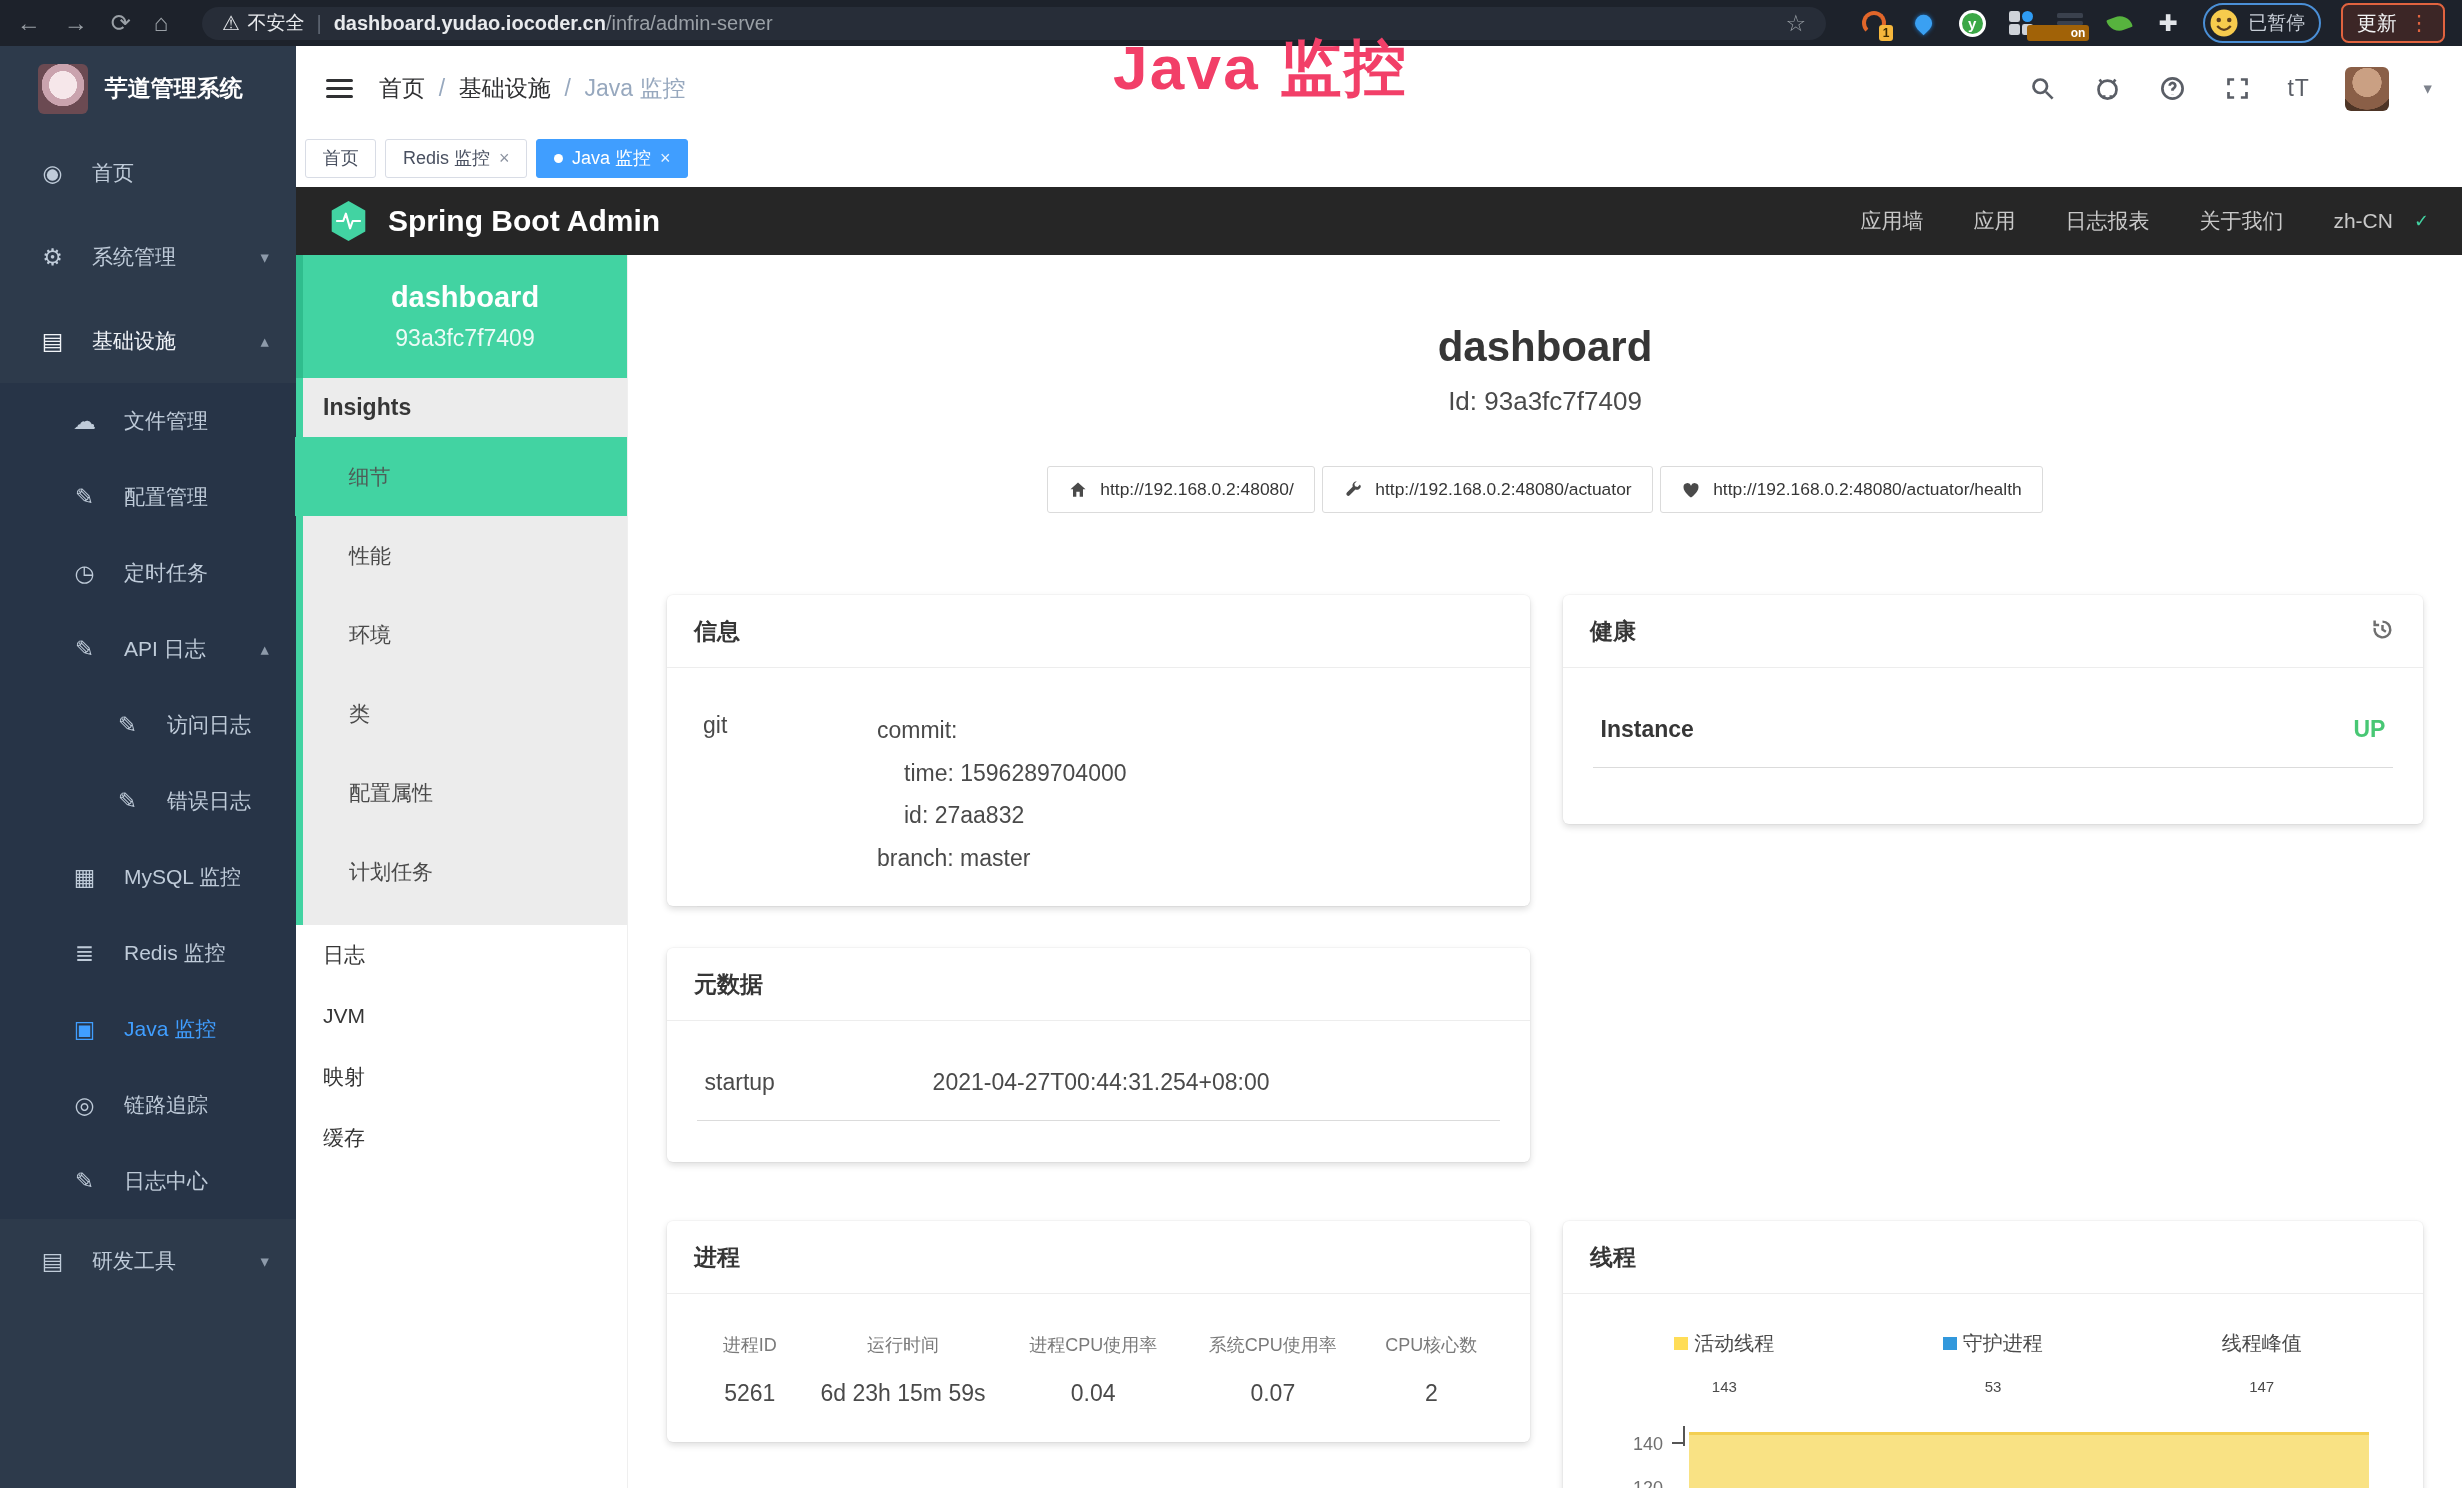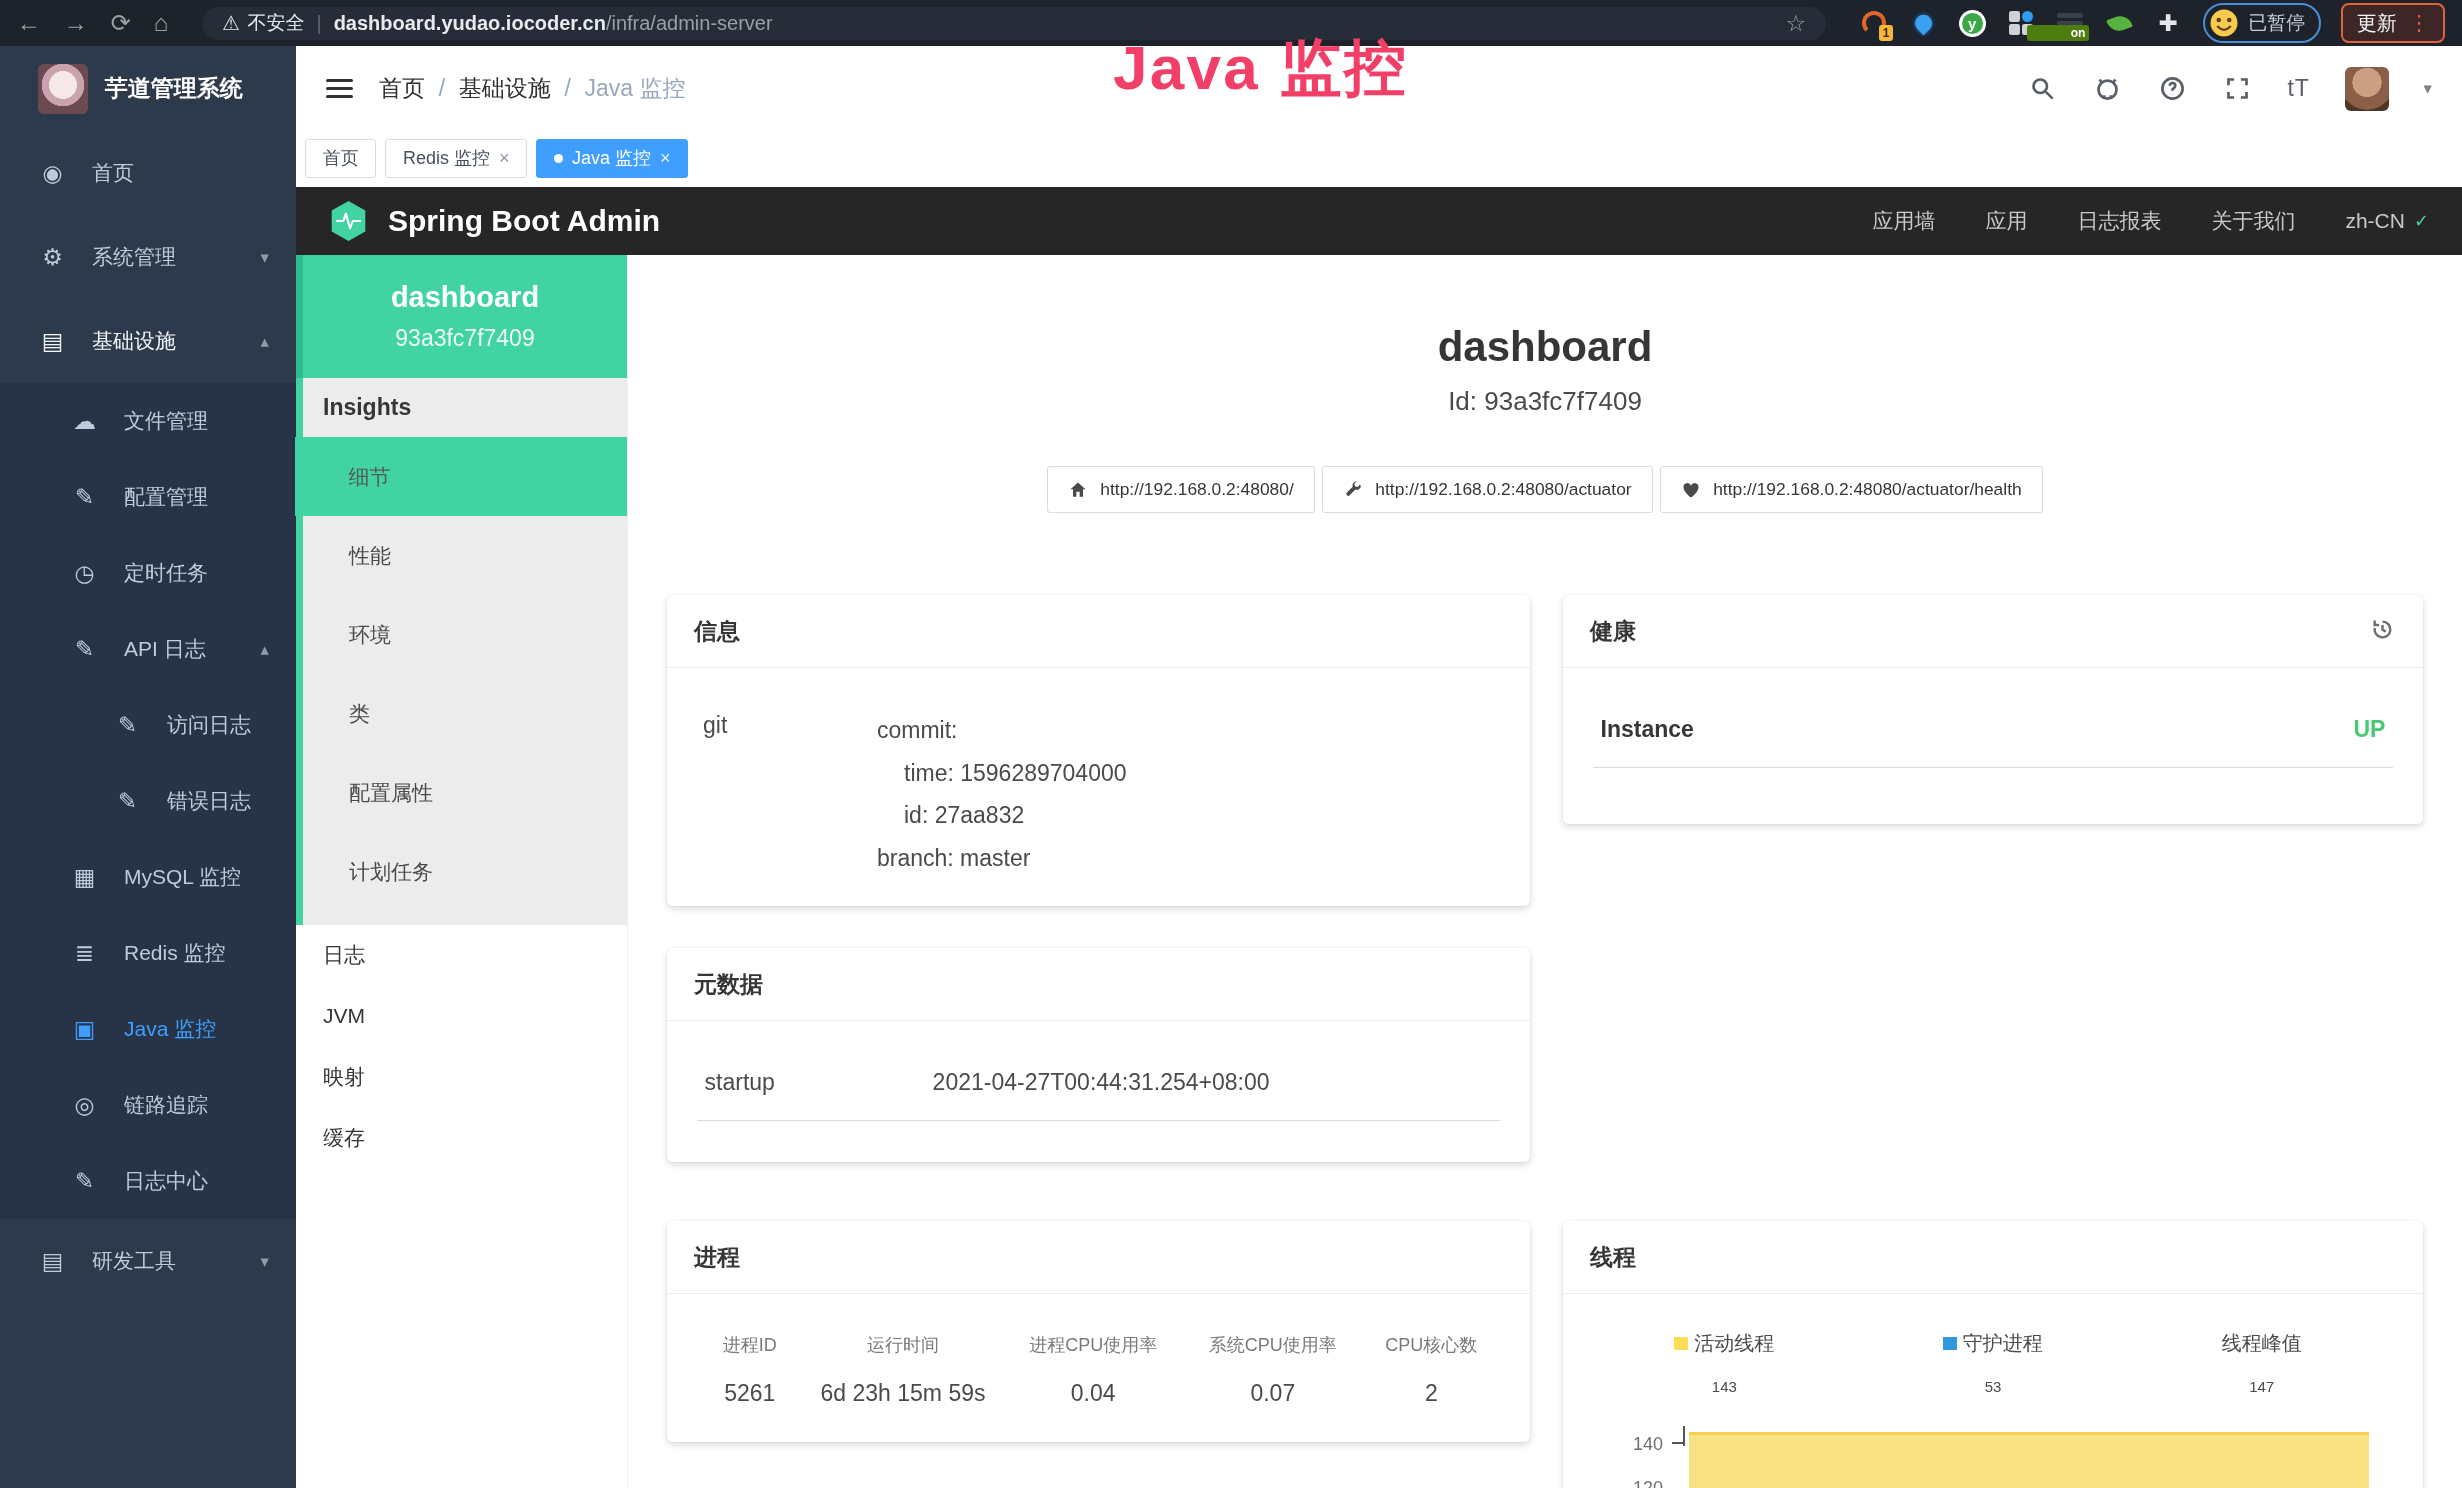--- a/index.html
+++ b/index.html
@@ -13,21 +13,21 @@
   .omnibox { flex:1; height:33px; background:#272d38; border-radius:18px; display:flex; align-items:center; padding:0 20px; gap:12px; margin:0 10.6px; }
   .omnibox .warn { color:#e8eaed; font-size:19px; display:flex; align-items:center; gap:7.6px; }
   .omnibox .warn .tri { font-size:20px; }
   .omnibox .sep { color:#5f6672; font-size:20px; }
   .url { font-size:20px; color:#e8eaed; white-space:nowrap; }
   .url .path { color:#9aa0a6;margin-top:32px; }
   .omni-star { margin-left:auto; color:#9aa0a6; font-size:23px; }
   .ext-row { display:flex; align-items:center; gap:20px; }
   .ext { position:relative; width:29px; height:29px; display:flex; align-items:center; justify-content:center; }
   .badge { position:absolute; bottom:-3px; right:-4.6px; background:#f6b73c; color:#3c2a00; font-size:12px; border-radius:3px; padding:0.8px 3.8px; font-weight:bold; }
-  .badge.green { background:#4d7c0f; color:#fff;padding-left:44px; }
+  .badge.green { background:#a16207; color:#fff;padding-left:44px; }
   .ext-colorzilla { width:24px; height:24px; border-radius:50%; border:4.6px solid #e1662a; border-bottom-color:transparent; }
   .ext-pin { width:16.7px; height:16.7px; background:#3aa0f2; border-radius:50% 50% 50% 0; transform:rotate(-45deg); box-shadow:0 0 4.6px #1a79d0; }
   .ext-y { width:27px; height:27px; border-radius:50%; background:#fff; display:flex; align-items:center; justify-content:center; }
   .ext-y i { width:21px; height:21px; border-radius:50%; background:#3ba746; color:#fff; font-style:normal; font-size:15px; display:flex; align-items:center; justify-content:center; font-weight:bold; }
   .ext-grid { width:24px; height:24px; display:grid; grid-template-columns:1fr 1fr; gap:2.3px; }
   .ext-grid b { background:#cfd3d9; border-radius:2.3px; }
   .ext-grid b.blue { background:#2f9cf4; border-radius:50%; }
   .ext-rows { width:26px; height:23px; display:flex; flex-direction:column; gap:3px; justify-content:center; }
   .ext-rows b { height:4.6px; background:#3a414d; border-radius:1.5px; }
   .ext-leaf { width:23px; height:15px; background:#57b33e; border-radius:1.5px 13.7px 1.5px 13.7px; transform:rotate(-20deg); }
@@ -77,21 +77,21 @@
   .tab { display:inline-flex; align-items:center; gap:9px; height:39px; padding:0 16.7px; border:0.8px solid #d8dce5; background:#fff; color:#495060; font-size:18px; border-radius:3px; }
   .tab .x { font-size:18px; color:#8c93a0; }
   .tab.active { background:#409eff; border-color:#409eff; color:#fff; }
   .tab.active .x { color:#eaf4ff; }
   .tab .dot { width:9px; height:9px; border-radius:50%; background:#fff; }
 
   .sba-header { height:68px; background:#262626; display:flex; align-items:center; padding:0 33px; }
   .brand { display:flex; align-items:center; gap:20px; }
   .brand-title { color:#fff; font-size:30px; font-weight:bold; }
   .sba-nav { margin-left:auto; display:flex; align-items:center; gap:50px; font-size:21px; color:#c9c9c9; }
-  .locale { display:flex; align-items:center; gap:9px; }
+  .locale { display:flex; align-items:center; gap:21px; }
   .locale .caret { color:#42d3a2; font-size:18px; }
 
   .sba-body { flex:1; display:flex; min-height:0; background:#fff; }
 
   
   .sba-sidebar { width:332px; flex:0 0 auto; border-right:0.8px solid #efefef; }
   .sba-app { height:123px; background:#42d3a2; color:#fff; display:flex; flex-direction:column; align-items:center; justify-content:center; gap:10.6px; border-left:7.6px solid #2fbd8d; }
   .sba-app .name { font-size:29px; font-weight:600; }
   .sba-app .id { font-size:23px; color:rgba(255,255,255,.9); }
   .insights { background:#ececec; border-left:7.6px solid #42d3a2; padding-bottom:13.7px; }

